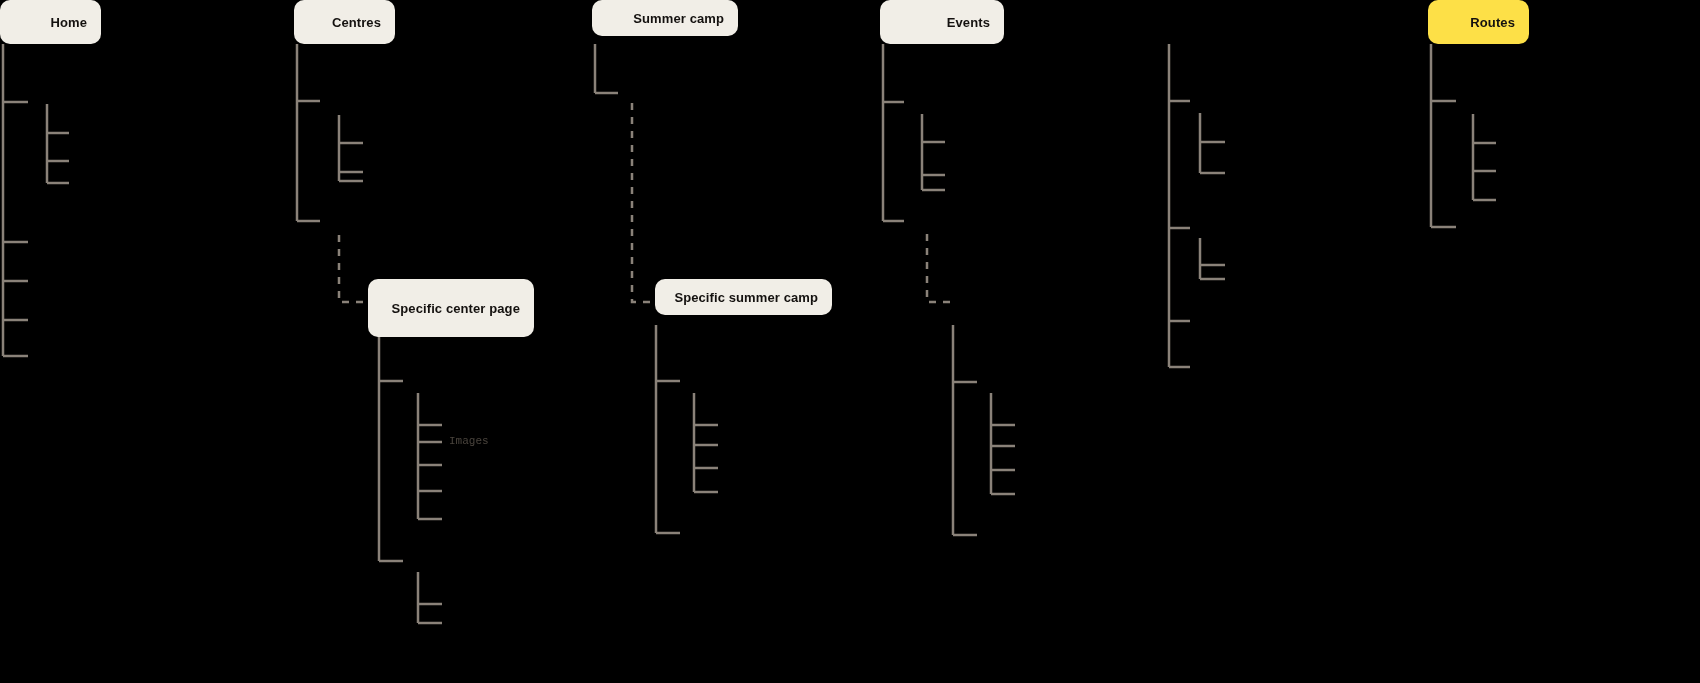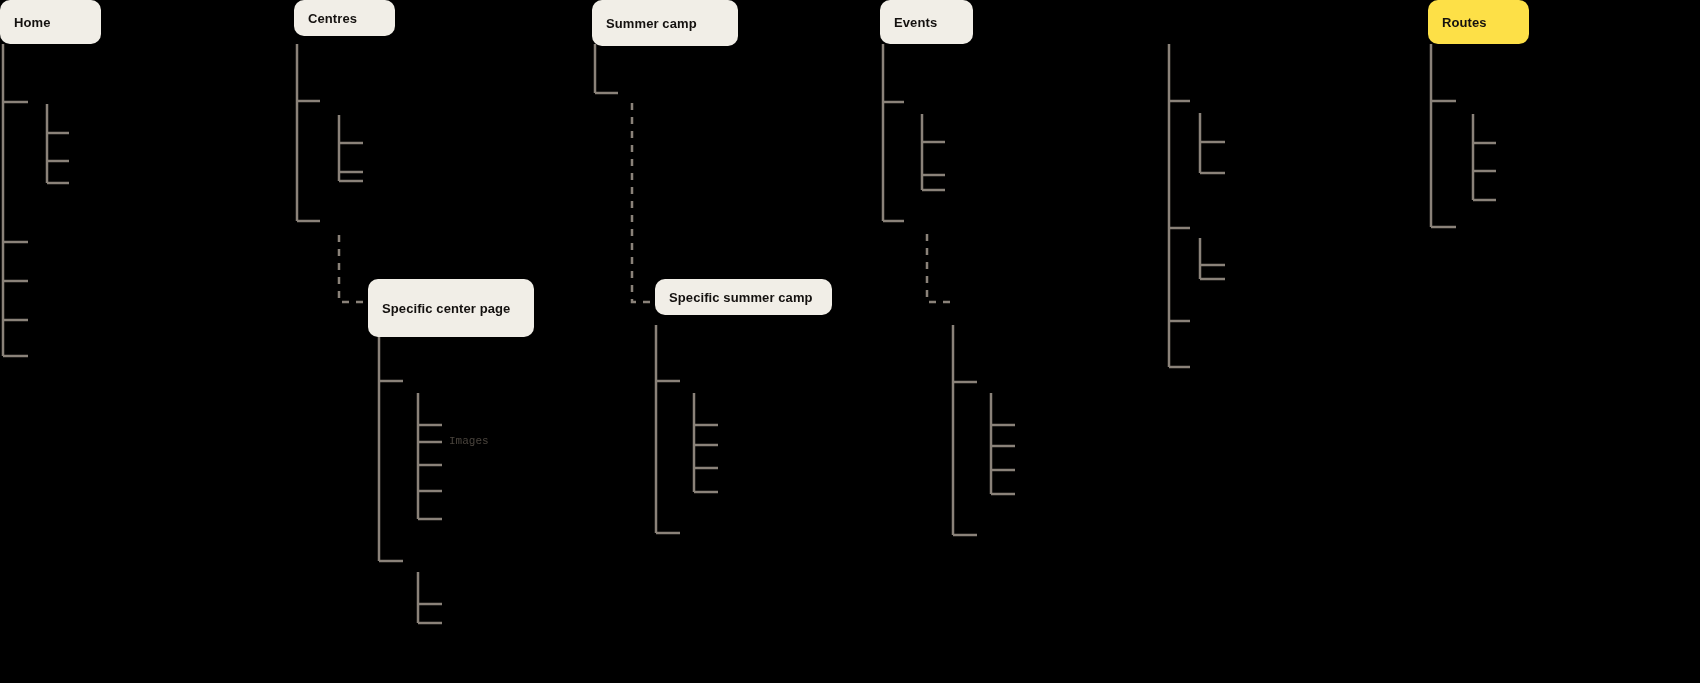--- a/index.html
+++ b/index.html
@@ -26,21 +26,21 @@
     width: 1700px;
     height: 683px;
     pointer-events: none;
   }
   .node {
     position: absolute;
     background: #f1eee7;
     border-radius: 10px;
     display: flex;
     align-items: center;
-    justify-content: flex-start;
+    justify-content: flex-end;
     box-sizing: border-box;
     color: #14110f;
     font-weight: bold;
     font-size: 13px;
     letter-spacing: 0.1px;
     line-height: 1;
     white-space: nowrap;
     padding: 0 14px;
     cursor: pointer;
   }
@@ -134,27 +134,27 @@
       <polyline points="991,470 1015,470" fill="none" stroke="#8a8279" stroke-width="2.5" stroke-linecap="butt" stroke-linejoin="miter"></polyline>
       <polyline points="991,494 1015,494" fill="none" stroke="#8a8279" stroke-width="2.5" stroke-linecap="butt" stroke-linejoin="miter"></polyline>
       <polyline points="953,535 977,535" fill="none" stroke="#8a8279" stroke-width="2.5" stroke-linecap="butt" stroke-linejoin="miter"></polyline>
       <polyline points="339,235 339,302 368,302" fill="none" stroke="#8a8279" stroke-width="2.5" stroke-linecap="butt" stroke-linejoin="miter" stroke-dasharray="7 7"></polyline>
       <polyline points="632,103 632,302 655,302" fill="none" stroke="#8a8279" stroke-width="2.5" stroke-linecap="butt" stroke-linejoin="miter" stroke-dasharray="7 7"></polyline>
       <polyline points="927,234 927,302 951,302" fill="none" stroke="#8a8279" stroke-width="2.5" stroke-linecap="butt" stroke-linejoin="miter" stroke-dasharray="7 7"></polyline>
     </svg>
 <div class="node" style="left: 0px; top: 0px; width: 101px; height: 44px; background: rgb(241, 238, 231); color: rgb(20, 17, 15);">
       <span class="node-label">Home</span>
     </div>
-    <div class="node" style="left: 294px; top: 0px; width: 101px; height: 36px; background: rgb(241, 238, 231); color: rgb(20, 17, 15);">
+    <div class="node" style="left: 294px; top: 0px; width: 101px; height: 44px; background: rgb(241, 238, 231); color: rgb(20, 17, 15);">
       <span class="node-label">Centres</span>
     </div>
-    <div class="node" style="left: 592px; top: 0px; width: 146px; height: 46px; background: rgb(241, 238, 231); color: rgb(20, 17, 15);">
+    <div class="node" style="left: 592px; top: 0px; width: 146px; height: 36px; background: rgb(241, 238, 231); color: rgb(20, 17, 15);">
       <span class="node-label">Summer camp</span>
     </div>
-    <div class="node" style="left: 880px; top: 0px; width: 93px; height: 44px; background: rgb(241, 238, 231); color: rgb(20, 17, 15);">
+    <div class="node" style="left: 880px; top: 0px; width: 124px; height: 44px; background: rgb(241, 238, 231); color: rgb(20, 17, 15);">
       <span class="node-label">Events</span>
     </div>
     <div class="node" style="left: 1428px; top: 0px; width: 101px; height: 44px; background: #fde047; color: rgb(20, 17, 15);">
       <span class="node-label">Routes</span>
     </div>
     <div class="node" style="left: 368px; top: 279px; width: 166px; height: 58px; background: rgb(241, 238, 231); color: rgb(20, 17, 15);">
       <span class="node-label">Specific center page</span>
     </div>
     <div class="node" style="left: 655px; top: 279px; width: 177px; height: 36px; background: rgb(241, 238, 231); color: rgb(20, 17, 15);">
       <span class="node-label">Specific summer camp</span>

